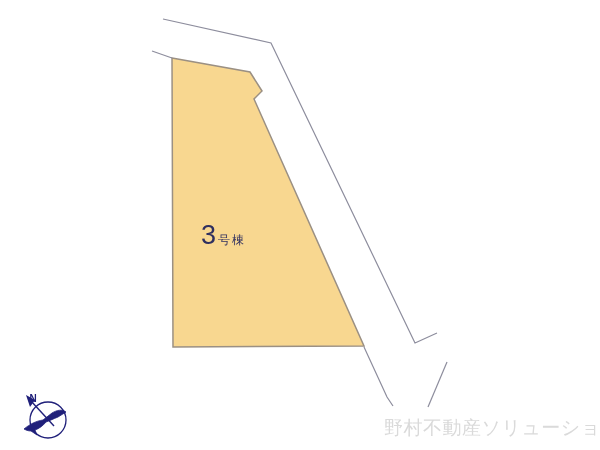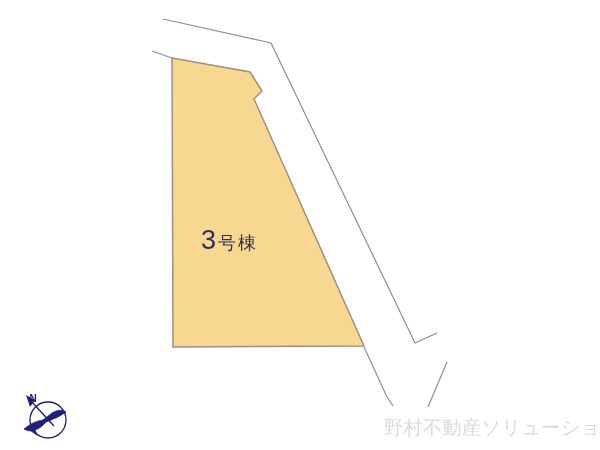--- a/index.html
+++ b/index.html
@@ -30,21 +30,21 @@
     align-items: baseline;
     white-space: nowrap;
     letter-spacing: 2px;
     user-select: none;
   }
   .lot-label .num {
     font-size: 27px;
     line-height: 1;
   }
   .lot-label .suffix {
-    font-size: 18px;
+    font-size: 12px;
     line-height: 1;
     margin-top: 40px;
   }
   .watermark {
     position: absolute;
     left: 384px;
     top: 418px;
     font-size: 19px;
     line-height: 1;
     letter-spacing: 0.5px;

